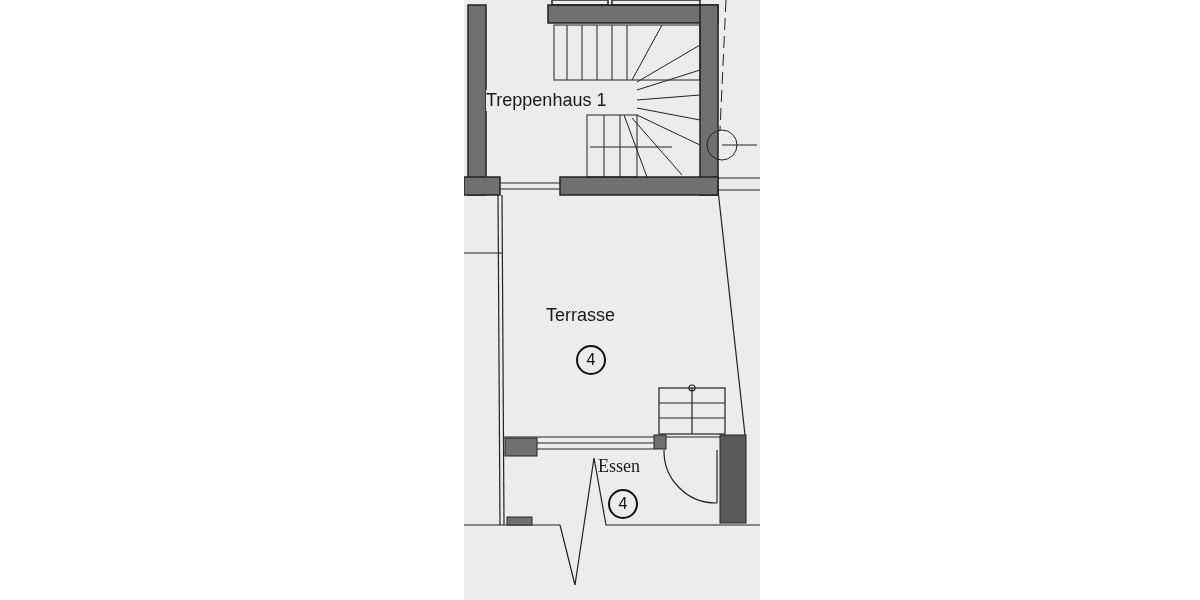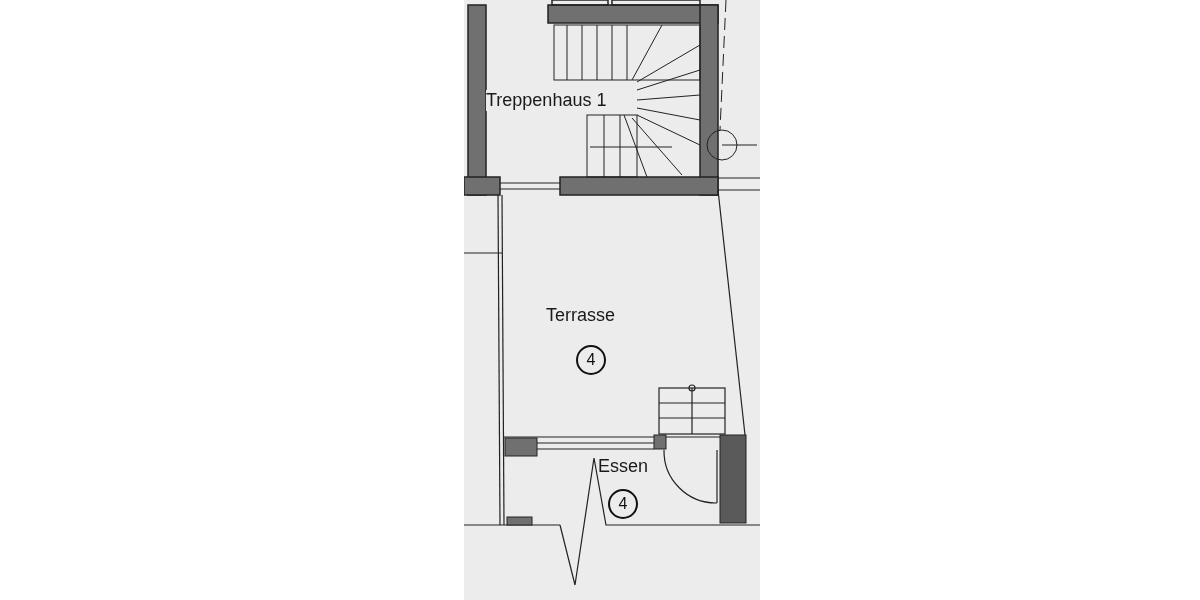--- a/index.html
+++ b/index.html
@@ -74,15 +74,15 @@
     </g>
     <rect x="493" y="438" width="32" height="18" fill="#707070" stroke="#222"></rect>
     <rect x="642" y="435" width="12" height="14" fill="#707070" stroke="#222"></rect>
     <rect x="708" y="435" width="26" height="88" fill="#5a5a5a" stroke="#222"></rect>
     <rect x="495" y="517" width="25" height="8" fill="#707070" stroke="#222"></rect>
   </svg>
 
   <div class="label" style="left:22px; top:90px; background:#ececec;">Treppenhaus 1</div>
   <div class="label" style="left:82px; top:305px;">Terrasse</div>
   <div class="num" style="left:112px; top:345px;">4</div>
-  <div class="label" style="left:134px; top:456px;">Essen</div>
+  <div class="label" style="left:134px; top:456px;font-family:Liberation Serif, serif;">Essen</div>
   <div class="num" style="left:144px; top:489px;">4</div>
 </div>
 
 </body></html>

